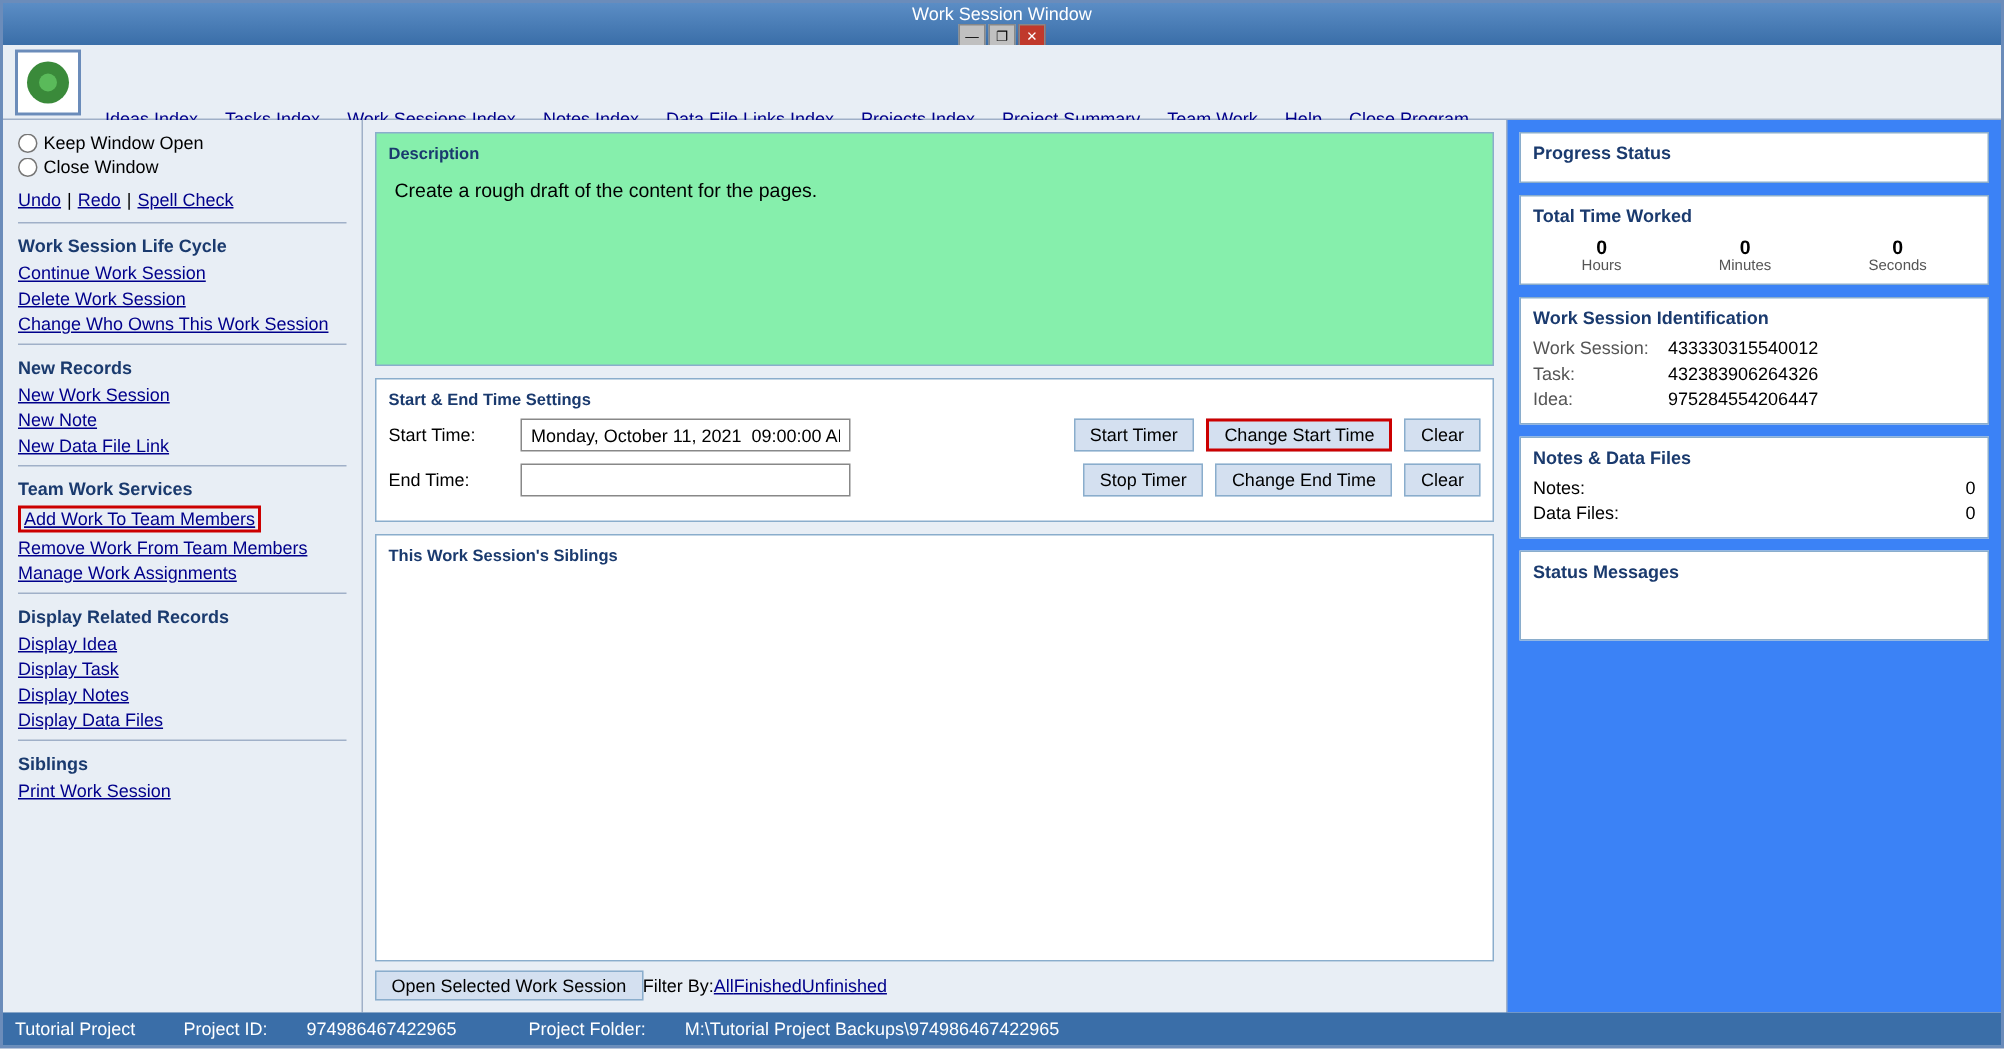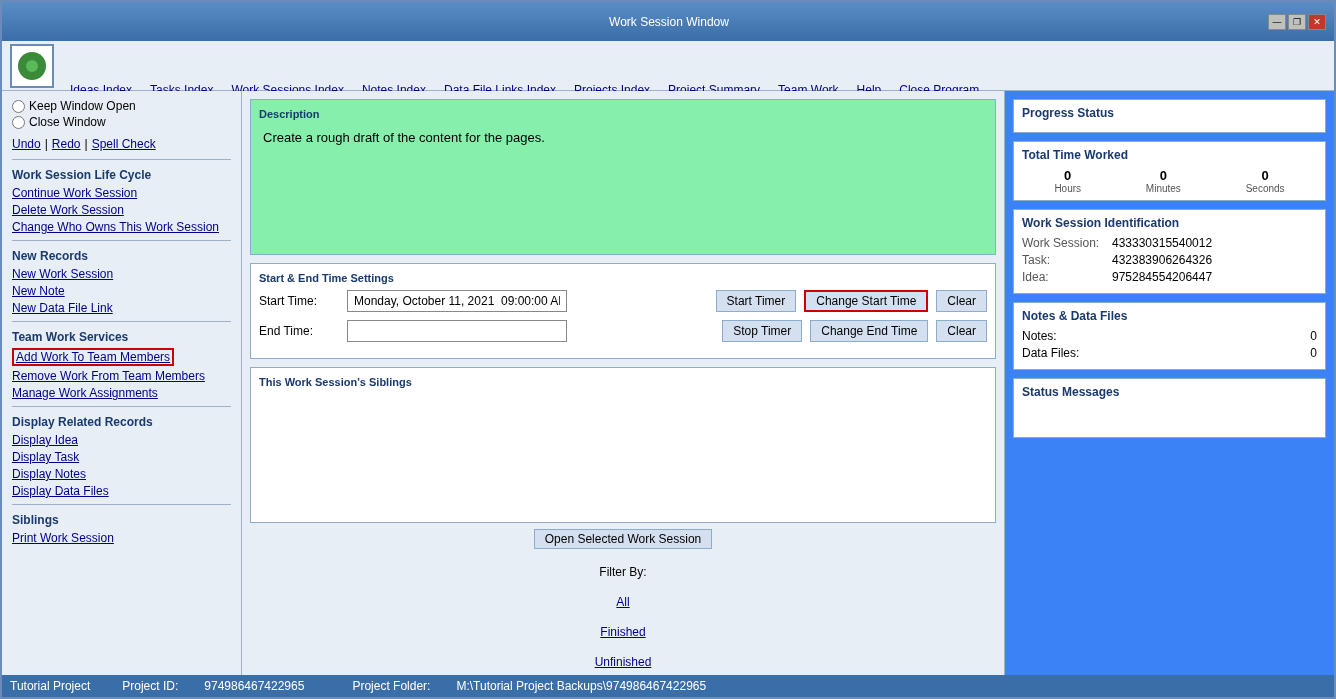--- a/index.html
+++ b/index.html
@@ -15,26 +15,27 @@
     .window {
       width: 1336px;
       height: 699px;
       display: flex;
       flex-direction: column;
       border: 2px solid #6b8cba;
     }
     .title-bar {
       background: linear-gradient(to bottom, #5b8dc5, #3a6ea8);
       color: white;
-      height: 39px;
+      height: 28px;
       display: flex;
       align-items: center;
       justify-content: space-between;
       padding: 0 8px;
       flex-shrink: 0;
+      flex-direction: column;
     }
     .title-bar-text {
       flex: 1;
       text-align: center;
       font-size: 12px;
       font-weight: normal;
     }
     .title-bar-controls {
       display: flex;
       gap: 2px;
@@ -227,23 +228,21 @@
     .siblings-section {
       border: 1px solid #8aadcc;
       background: white;
       flex: 1;
       padding: 8px;
       min-height: 150px;
     }
     .siblings-footer {
       display: flex;
       align-items: center;
-      gap: 16px;
       margin-top: 6px;
-      flex-direction: column;
     }
     .footer-btn {
       background: #d4e0f0;
       border: 1px solid #8aadcc;
       padding: 2px 10px;
       cursor: pointer;
       font-size: 12px;
     }
     .filter-label {
       font-size: 12px;

